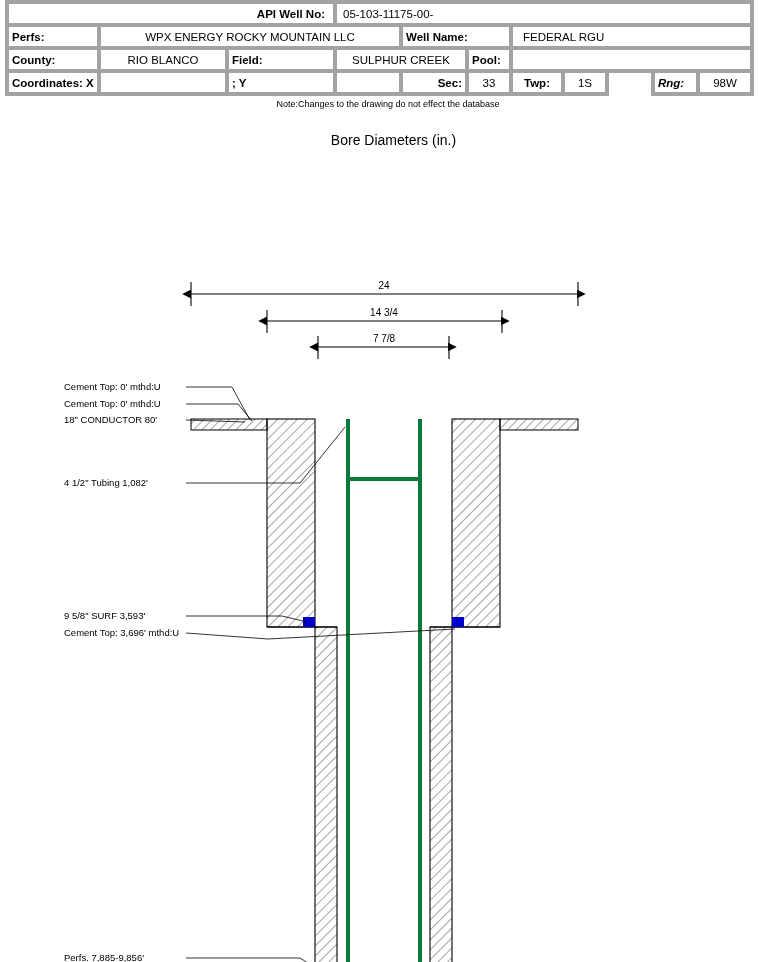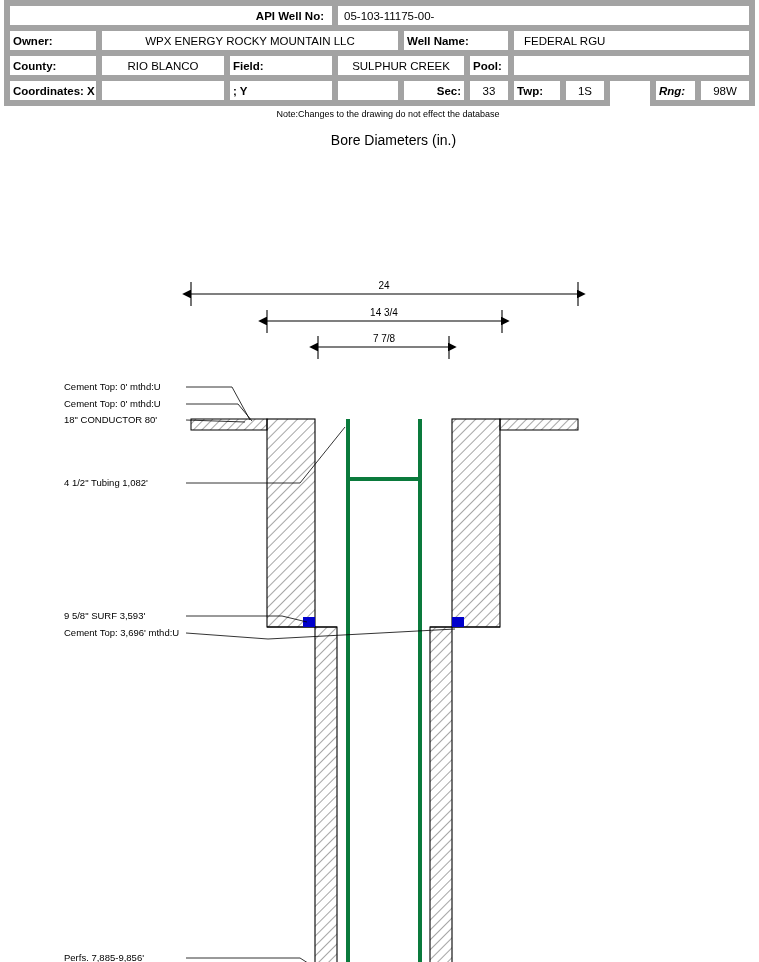--- a/index.html
+++ b/index.html
@@ -28,21 +28,21 @@
     margin: 4px 0 3px 0;
     letter-spacing: 0.1px;
   }
   table.hdr {
     border-collapse: collapse;
     width: 745px;
     margin: 0 auto;
     table-layout: fixed;
   }
   table.hdr td {
-    border: 6px solid #a3a3a3;
+    border: 4px solid #a3a3a3;
     font-size: 11.5px;
     padding: 1px 3px;
     height: 17px;
     vertical-align: middle;
     white-space: nowrap;
     overflow: hidden;
   }
   td.lbl { font-weight: bold; }
   td.lbl-c { font-weight: bold; text-align: center; }
   td.val-c { text-align: center; margin-left: 23px; }
@@ -106,41 +106,41 @@
       <col style="width:46px">
       <col style="width:45px">
       <col style="width:54px">
     </colgroup>
     <tbody>
         <tr>
       <td class="lbl-c" colspan="3" style="text-align:right;padding-right:8px;">API Well No:</td>
       <td colspan="8" style="padding-left:6px;margin-top:43px;">05-103-11175-00-</td>
     </tr>
     <tr>
-      <td class="lbl">Owner:</td>
+      <td class="lbl">Perfs:</td>
       <td class="val-c" colspan="3">WPX ENERGY ROCKY MOUNTAIN LLC</td>
       <td class="lbl" colspan="2">Well Name:</td>
       <td colspan="5" style="padding-left:10px;">FEDERAL RGU</td>
     </tr>
     <tr>
       <td class="lbl">County:</td>
       <td class="val-c">RIO BLANCO</td>
       <td class="lbl">Field:</td>
       <td class="val-c" colspan="2">SULPHUR CREEK</td>
       <td class="lbl">Pool:</td>
       <td colspan="5"></td>
     </tr>
     <tr>
       <td class="lbl">Coordinates: X</td>
       <td></td>
       <td class="lbl">; Y</td>
       <td></td>
       <td class="lbl" style="text-align:right;">Sec:</td>
       <td class="val-c">33</td>
-      <td class="lbl" style="text-align:left;margin-left:40px;">Twp:</td>
+      <td class="lbl" style="text-align:center;margin-left:40px;">Twp:</td>
       <td class="val-c">1S</td>
       <td class="nb"></td>
       <td class="lbl" style="font-style:italic;">Rng:</td>
       <td class="val-c">98W</td>
     </tr>
   </tbody>
     </table>
 
   <div class="note">Note:Changes to the drawing do not effect the database</div>
 

